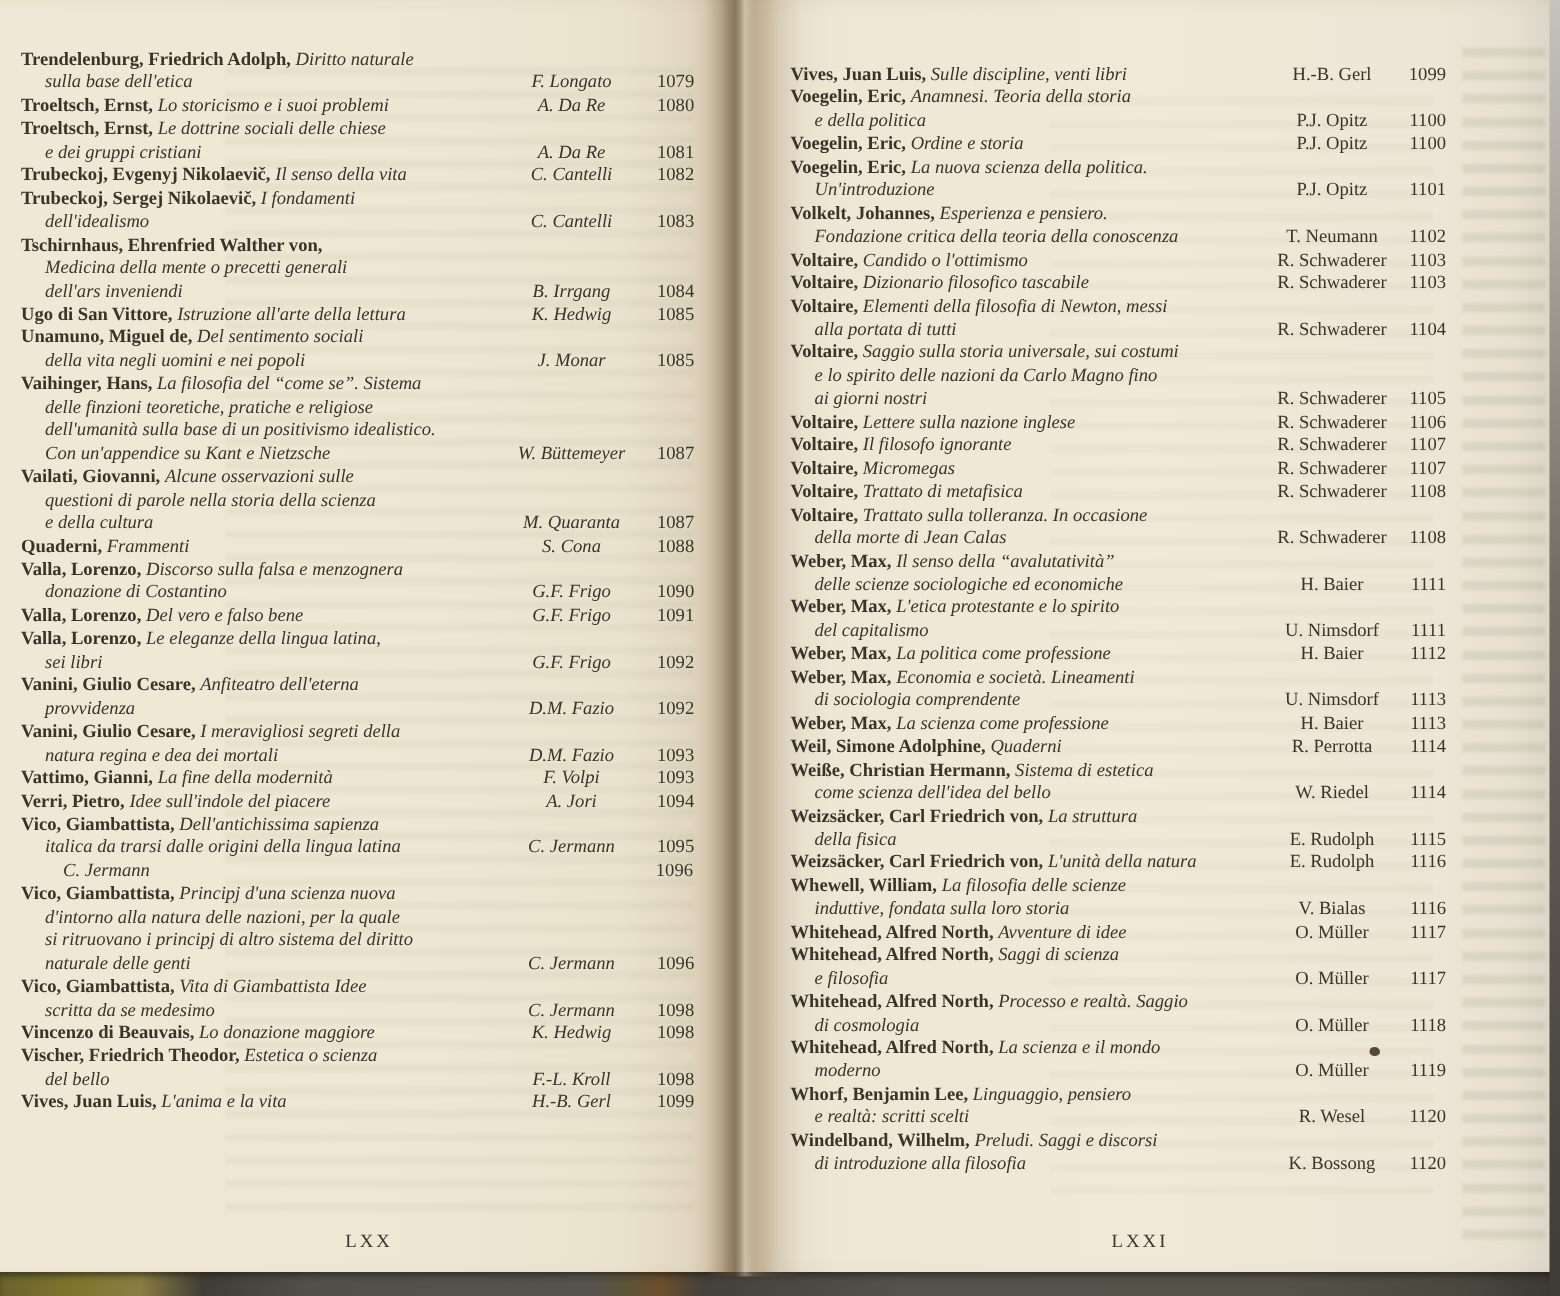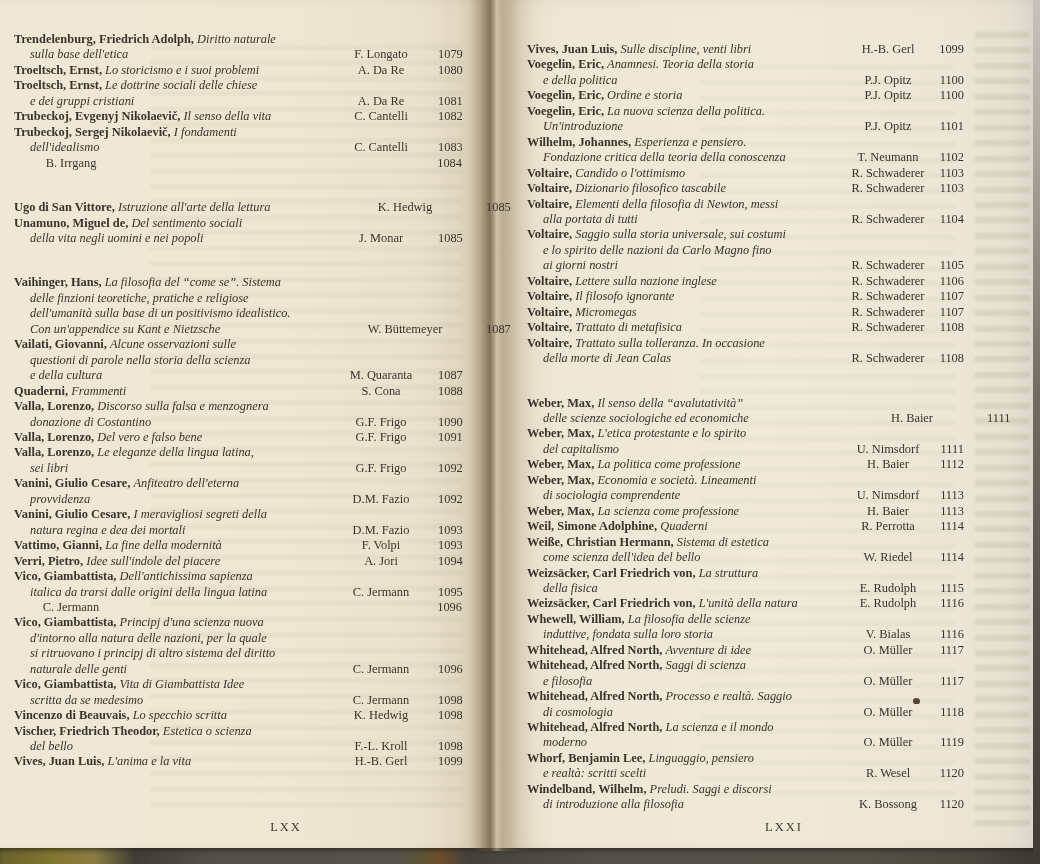--- a/index.html
+++ b/index.html
@@ -48,35 +48,35 @@
 
   .stain{position:absolute;left:913px;top:698px;width:7px;height:6px;z-index:4;
     border-radius:55% 60% 50% 55%;background:#47351f;opacity:.9;}
 
   
   .content{position:absolute;z-index:3;font-size:12.4px;line-height:15.45px;}
   .content-left{left:14px;top:32px;width:448px;}
   .content-right{left:527px;top:42px;width:437px;}
 
   .entry{display:flex;align-items:flex-end;}
-  .entry.gap{margin-top:29px;gap:24px;}
+  .entry.gap{margin-top:0;}
   .txt{flex:none;white-space:pre;padding-left:16px;text-indent:-16px;}
   .content-left  .txt{width:294px;}
   .content-right .txt{width:294px;}
   .author{font-weight:bold;}
   .title{font-style:italic;}
   .tr{flex:none;text-align:center;}
-  .content-left  .tr{width:114px;}
+  .content-left  .tr{width:114px;font-style:italic;}
   .content-right .tr{width:102px;}
   .pg{flex:1;text-align:right;}
 
   .folio{position:absolute;top:820px;z-index:3;font-size:12.5px;letter-spacing:2px;
          text-align:center;color:#3c362d;}
-  .folio-left{left:0;width:492px;padding-left:40px;}
-  .folio-right{left:534px;width:500px;}
+  .folio-left{left:0;width:492px;}
+  .folio-right{left:510px;width:500px;}
 </style>
 </head>
 <body>
 
 <div class="scan">
   <div class="page page-left"></div>
   <div class="page page-right"></div>
   <div class="gutter"></div>
 
   <div class="ghost ghost-a"></div>
@@ -106,20 +106,23 @@
         <div class="tr">C. Cantelli</div>
         <div class="pg">1082</div>
       </div>
       <div class="entry">
         <div class="txt"><span class="author">Trubeckoj, Sergej Nikolaevič,</span> <span class="title">I fondamenti
 dell'idealismo</span></div>
         <div class="tr">C. Cantelli</div>
         <div class="pg">1083</div>
       </div>
       <div class="entry">
+        <div class="txt"><span class="author">Tschirnhaus, Ehrenfried Walther von,</span> <span class="title">
+Medicina della mente o precetti generali
+dell'ars inveniendi</span></div>
         <div class="tr">B. Irrgang</div>
         <div class="pg">1084</div>
       </div>
       <div class="entry gap">
         <div class="txt"><span class="author">Ugo di San Vittore,</span> <span class="title">Istruzione all'arte della lettura</span></div>
         <div class="tr">K. Hedwig</div>
         <div class="pg">1085</div>
       </div>
       <div class="entry">
         <div class="txt"><span class="author">Unamuno, Miguel de,</span> <span class="title">Del sentimento sociali
@@ -204,21 +207,21 @@
         <div class="tr">C. Jermann</div>
         <div class="pg">1096</div>
       </div>
       <div class="entry">
         <div class="txt"><span class="author">Vico, Giambattista,</span> <span class="title">Vita di Giambattista Idee
 scritta da se medesimo</span></div>
         <div class="tr">C. Jermann</div>
         <div class="pg">1098</div>
       </div>
       <div class="entry">
-        <div class="txt"><span class="author">Vincenzo di Beauvais,</span> <span class="title">Lo specchio scritta</span></div>
+        <div class="txt"><span class="author">Vincenzo di Beauvais,</span> <span class="title">Lo donazione maggiore</span></div>
         <div class="tr">K. Hedwig</div>
         <div class="pg">1098</div>
       </div>
       <div class="entry">
         <div class="txt"><span class="author">Vischer, Friedrich Theodor,</span> <span class="title">Estetica o scienza
 del bello</span></div>
         <div class="tr">F.-L. Kroll</div>
         <div class="pg">1098</div>
       </div>
       <div class="entry">
@@ -244,21 +247,21 @@
         <div class="tr">P.J. Opitz</div>
         <div class="pg">1100</div>
       </div>
       <div class="entry">
         <div class="txt"><span class="author">Voegelin, Eric,</span> <span class="title">La nuova scienza della politica.
 Un'introduzione</span></div>
         <div class="tr">P.J. Opitz</div>
         <div class="pg">1101</div>
       </div>
       <div class="entry">
-        <div class="txt"><span class="author">Wilhelm, Johannes,</span> <span class="title">Esperienza e pensiero.
+        <div class="txt"><span class="author">Volkelt, Johannes,</span> <span class="title">Esperienza e pensiero.
 Fondazione critica della teoria della conoscenza</span></div>
         <div class="tr">T. Neumann</div>
         <div class="pg">1102</div>
       </div>
       <div class="entry">
         <div class="txt"><span class="author">Voltaire,</span> <span class="title">Candido o l'ottimismo</span></div>
         <div class="tr">R. Schwaderer</div>
         <div class="pg">1103</div>
       </div>
       <div class="entry">

